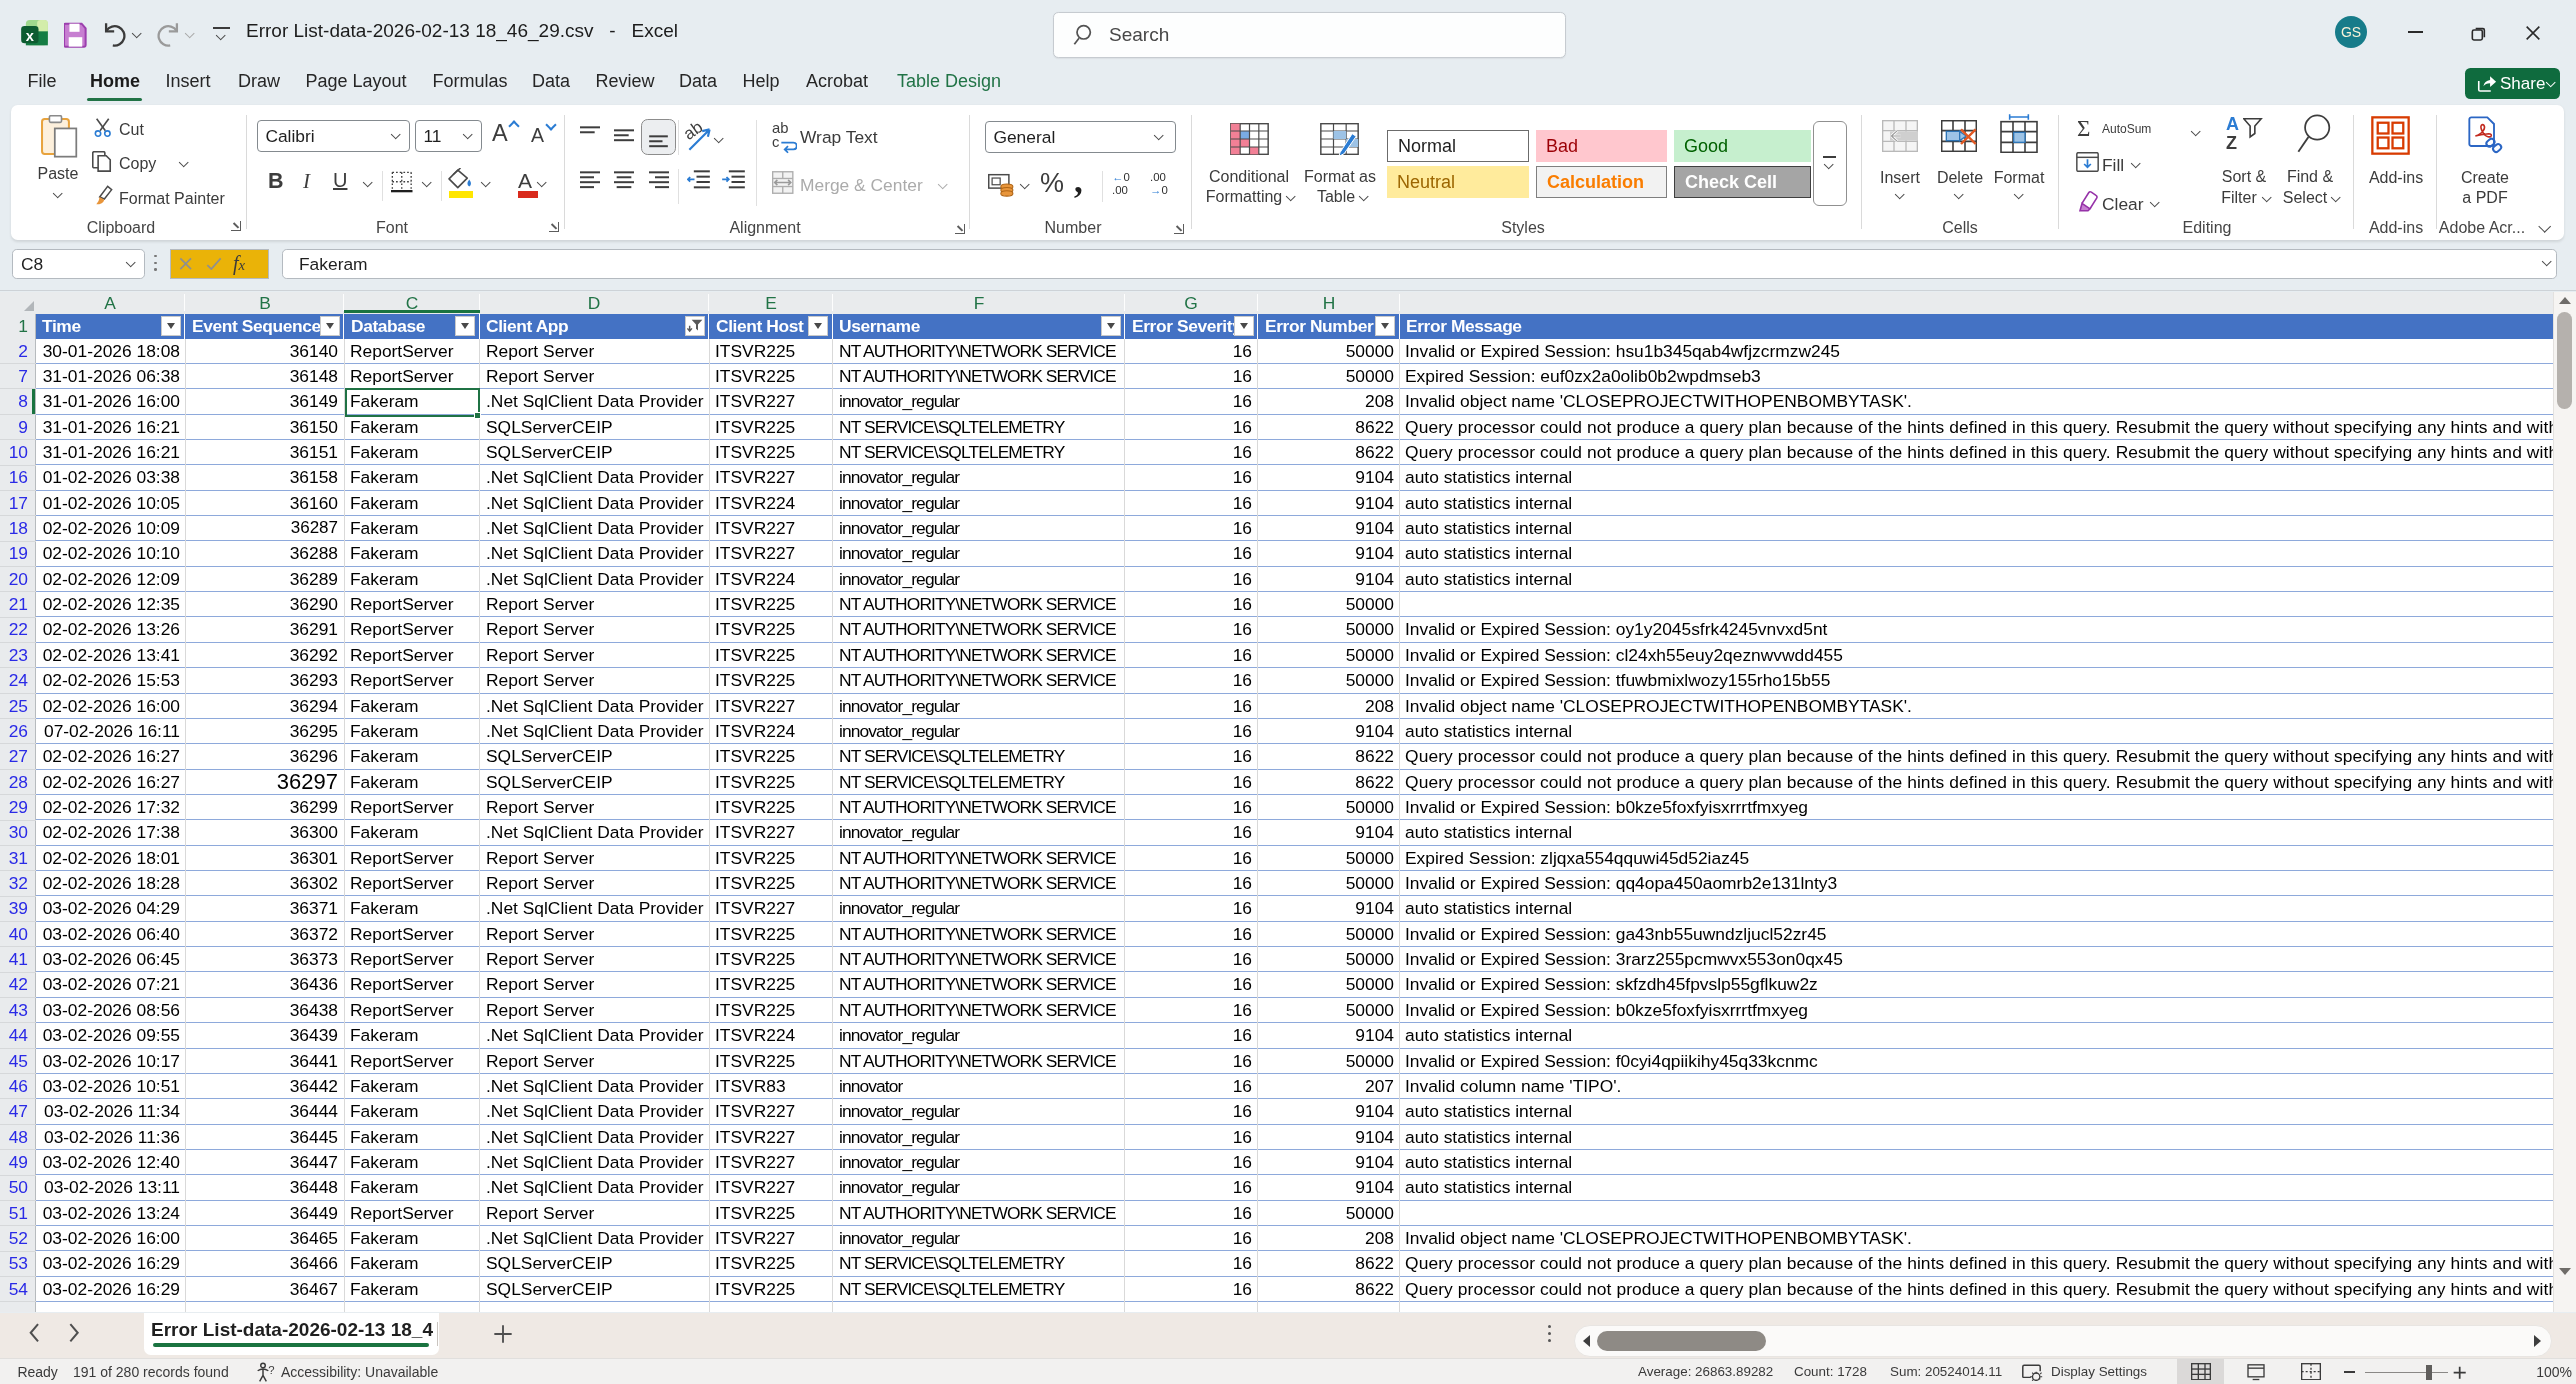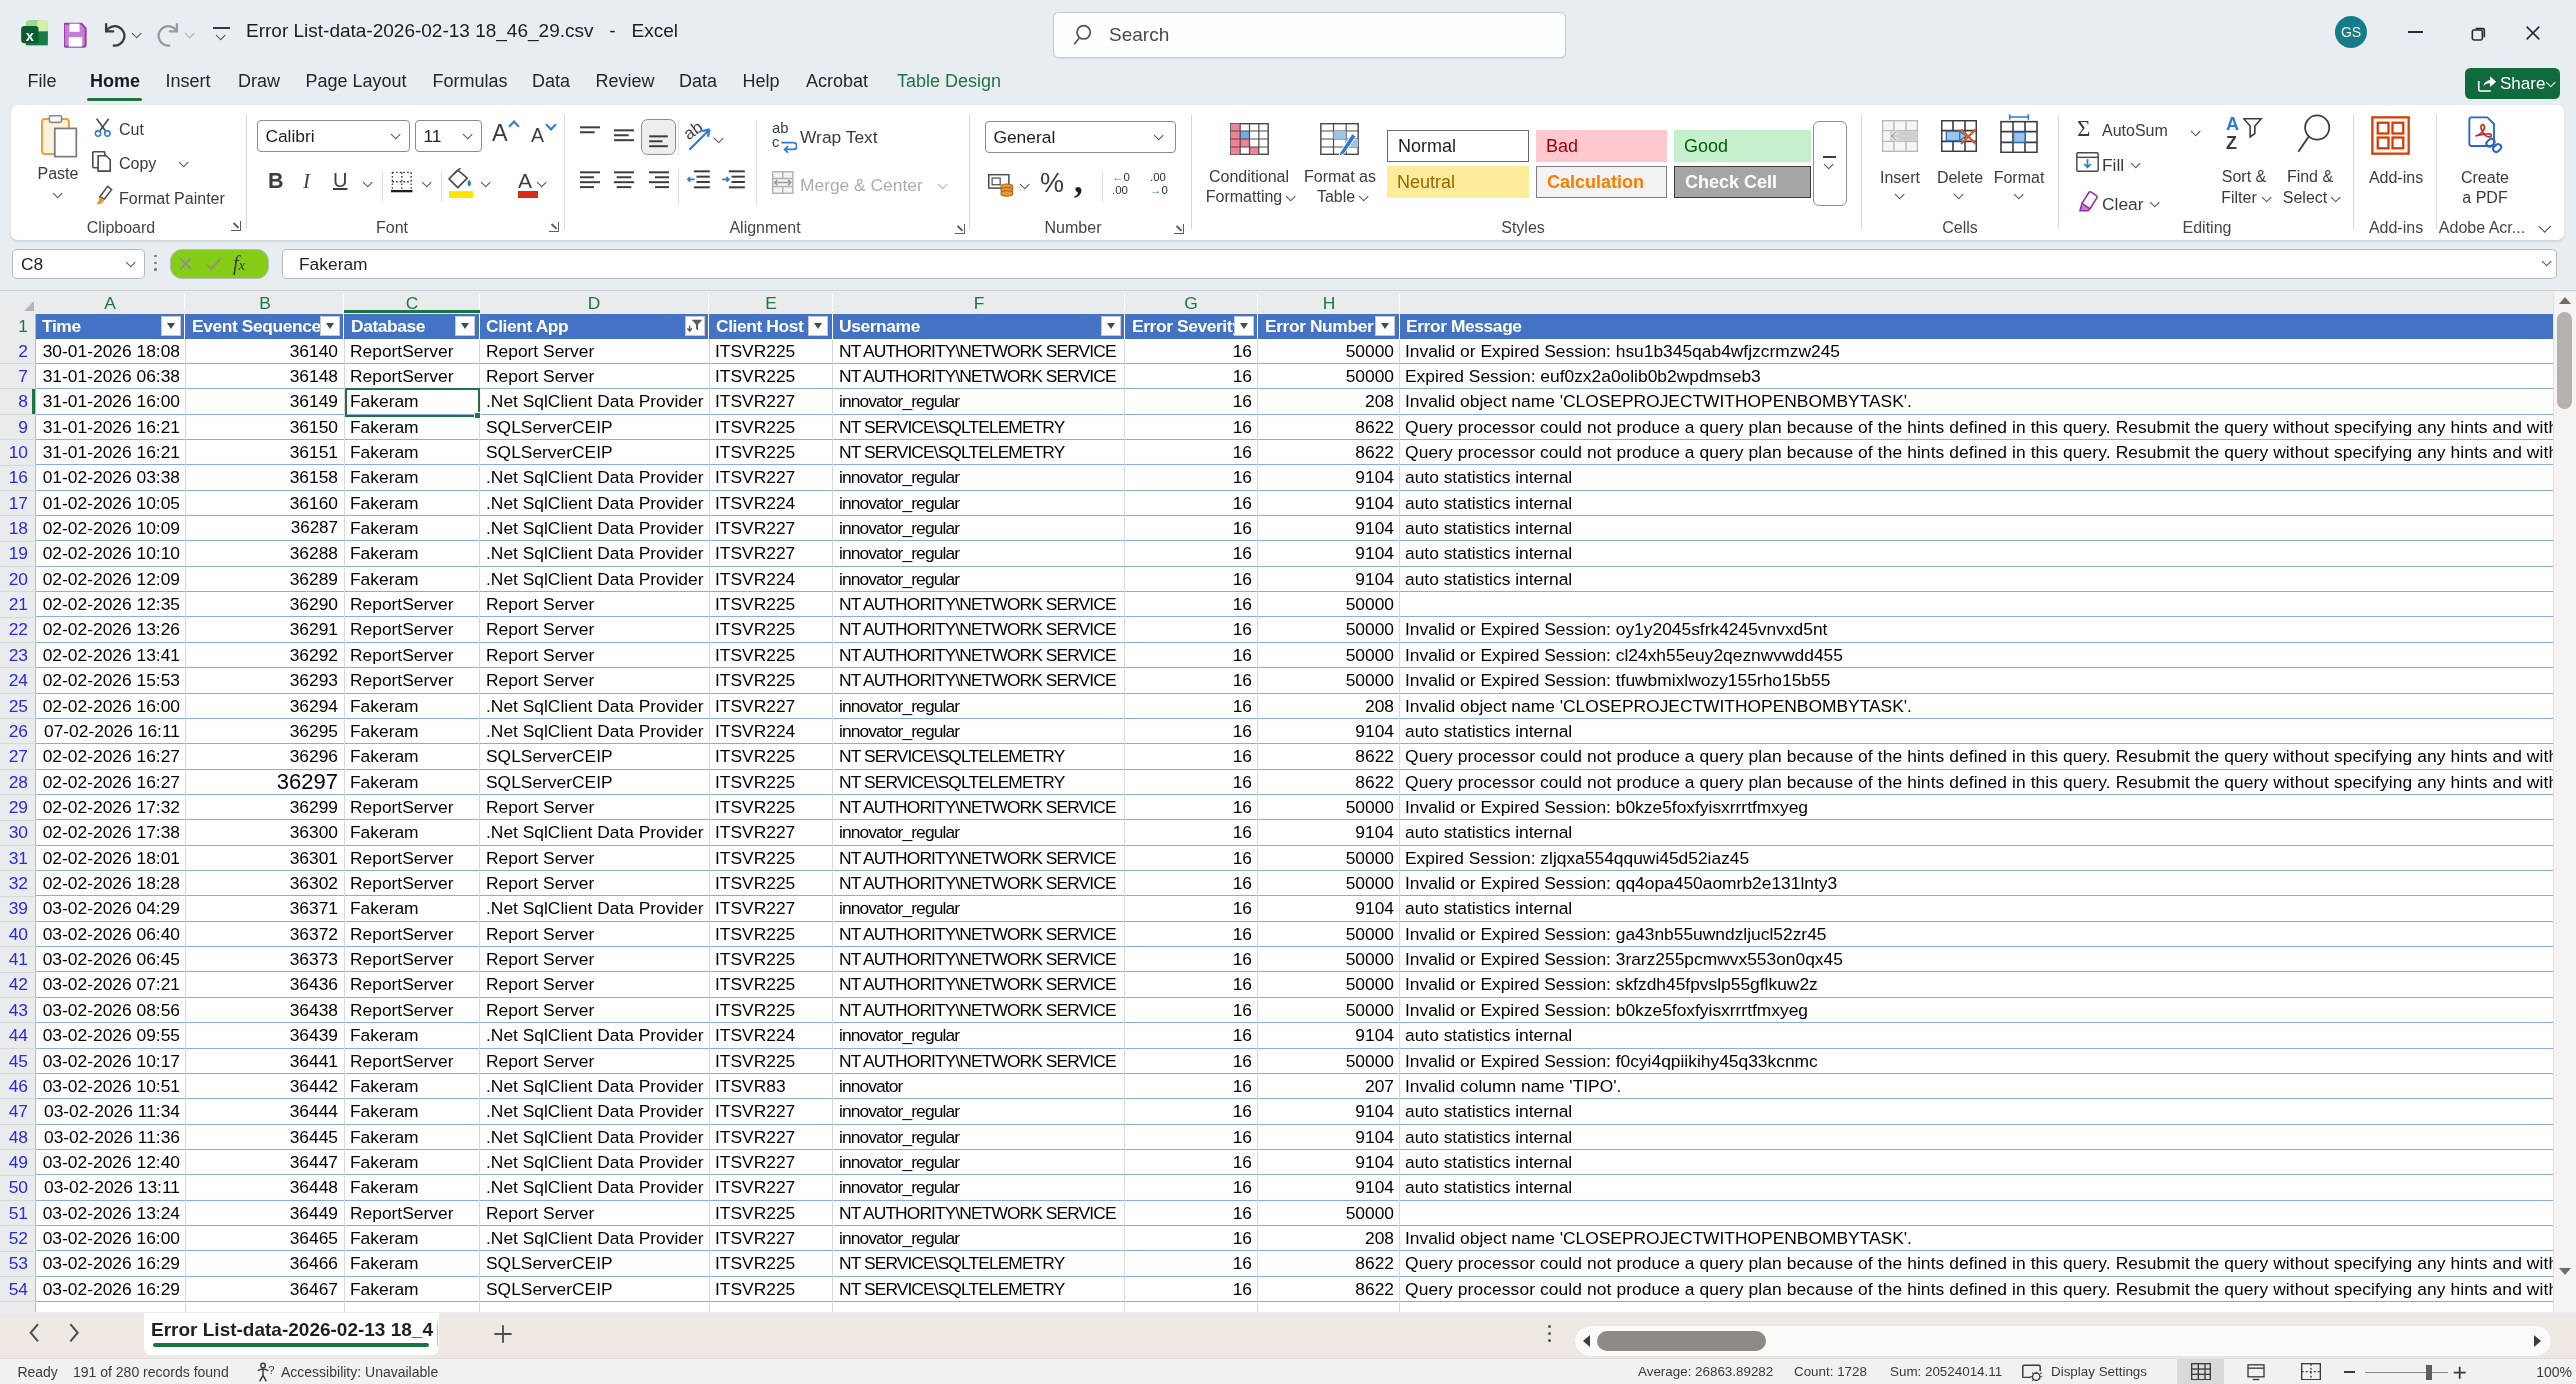--- a/index.html
+++ b/index.html
@@ -321,21 +321,21 @@
         <line x1="19" y1="13" x2="19" y2="59"></line>
         <line x1="37" y1="13" x2="37" y2="59"></line>
       </g>
 <rect x="20" y="29" width="17" height="15" fill="#9dc3e6" stroke="#2e75b6" stroke-width="2"></rect>
     </svg>
     <div class="abs btntxt" style="left:2019px;top:64px;transform:translateX(-50%)">Format</div>
     <span class="chevs abs" style="left:2015px;top:86px"></span>
     <div class="glabel" style="left:1960px">Cells</div>
     <div class="sep" style="left:2058px"></div>
     <div class="abs" style="left:2077px;top:11.4px;font-size:23px;color:#3d3d3d;font-family:'Liberation Serif',serif">Σ</div>
-    <div class="abs btntxt" style="left:2102px;top:17.4px;font-size:16px">AutoSum</div>
+    <div class="abs btntxt" style="left:2102px;top:17.4px;font-size:12px">AutoSum</div>
     <span class="chevs abs" style="left:2192px;top:23px"></span>
     <svg class="abs" style="left:2076px;top:47px" width="23" height="20" viewBox="0 0 34 30">
 <rect x="1" y="1" width="32" height="28" rx="2" fill="#fff" stroke="#4a4a4a" stroke-width="2.2"></rect>
       <line x1="1" y1="8" x2="33" y2="8" stroke="#4a4a4a" stroke-width="2.2"></line>
 <path d="M17 11 v12 m-5 -5 l5 5 l5 -5" stroke="#2b7cd3" stroke-width="2.6" fill="none"></path>
     </svg>
     <div class="abs btntxt" style="left:2102px;top:50px;font-size:17.4px">Fill</div>
     <span class="chevs abs" style="left:2132px;top:55px"></span>
     <svg class="abs" style="left:2074px;top:85px" width="24" height="21.5" viewBox="0 0 36 32">
 <path d="M12 20 L22 4 a3 3 0 0 1 4 -1 l7 5 a3 3 0 0 1 1 4 L24 28" fill="#fff" stroke="#9632a8" stroke-width="2.4"></path>
@@ -386,21 +386,21 @@
     <span class="chev abs" style="left:2540px;top:117px"></span>
   </div>
 <div class="abs" style="left:0;top:240px;width:2576px;height:52px">
     <div class="abs" style="left:12px;top:9.4px;width:133px;height:29.5px;background:#fff;border:1.3px solid #b4bac0;border-radius:4.7px">
       <div class="abs" style="left:8px;top:4px;font-size:17.4px;color:#1f1f1f">C8</div>
       <span class="chevs abs" style="left:114px;top:8.7px"></span>
     </div>
     <div class="abs" style="left:154px;top:14.8px;width:2.7px;height:2.7px;background:#777;border-radius:50%"></div>
     <div class="abs" style="left:154px;top:21.5px;width:2.7px;height:2.7px;background:#777;border-radius:50%"></div>
     <div class="abs" style="left:154px;top:28px;width:2.7px;height:2.7px;background:#777;border-radius:50%"></div>
-    <div class="abs" style="left:170px;top:9.4px;width:99px;height:29.5px;background:#84cc16;border:1.3px solid #b4bac0;border-radius:12px">
+    <div class="abs" style="left:170px;top:9.4px;width:99px;height:29.5px;background:#eab308;border:1.3px solid #b4bac0;border-radius:0">
 <svg class="abs" style="left:8px;top:6.7px" width="13.4" height="13.4" viewBox="0 0 20 20">
         <path d="M2 2 L18 18 M18 2 L2 18" stroke="#8f8f8f" stroke-width="2.6"></path>
       </svg>
 <svg class="abs" style="left:35px;top:6.7px" width="16" height="13.4" viewBox="0 0 24 20">
         <path d="M2 12 L8 18 L22 2" stroke="#8f8f8f" stroke-width="2.6" fill="none"></path>
       </svg>
 <div class="abs" style="left:62px;top:1.3px;font-size:20px;font-style:italic;font-family:'Liberation Serif',serif;color:#3b3b3b">f<span style="font-size:14.8px">x</span></div>
     </div>
     <div class="abs" style="left:282px;top:9.4px;width:2275px;height:29.5px;background:#fff;border:1.3px solid #b4bac0;border-radius:4.7px">
       <div class="abs" style="left:16px;top:4px;font-size:17.4px;color:#1f1f1f">Fakeram</div>

